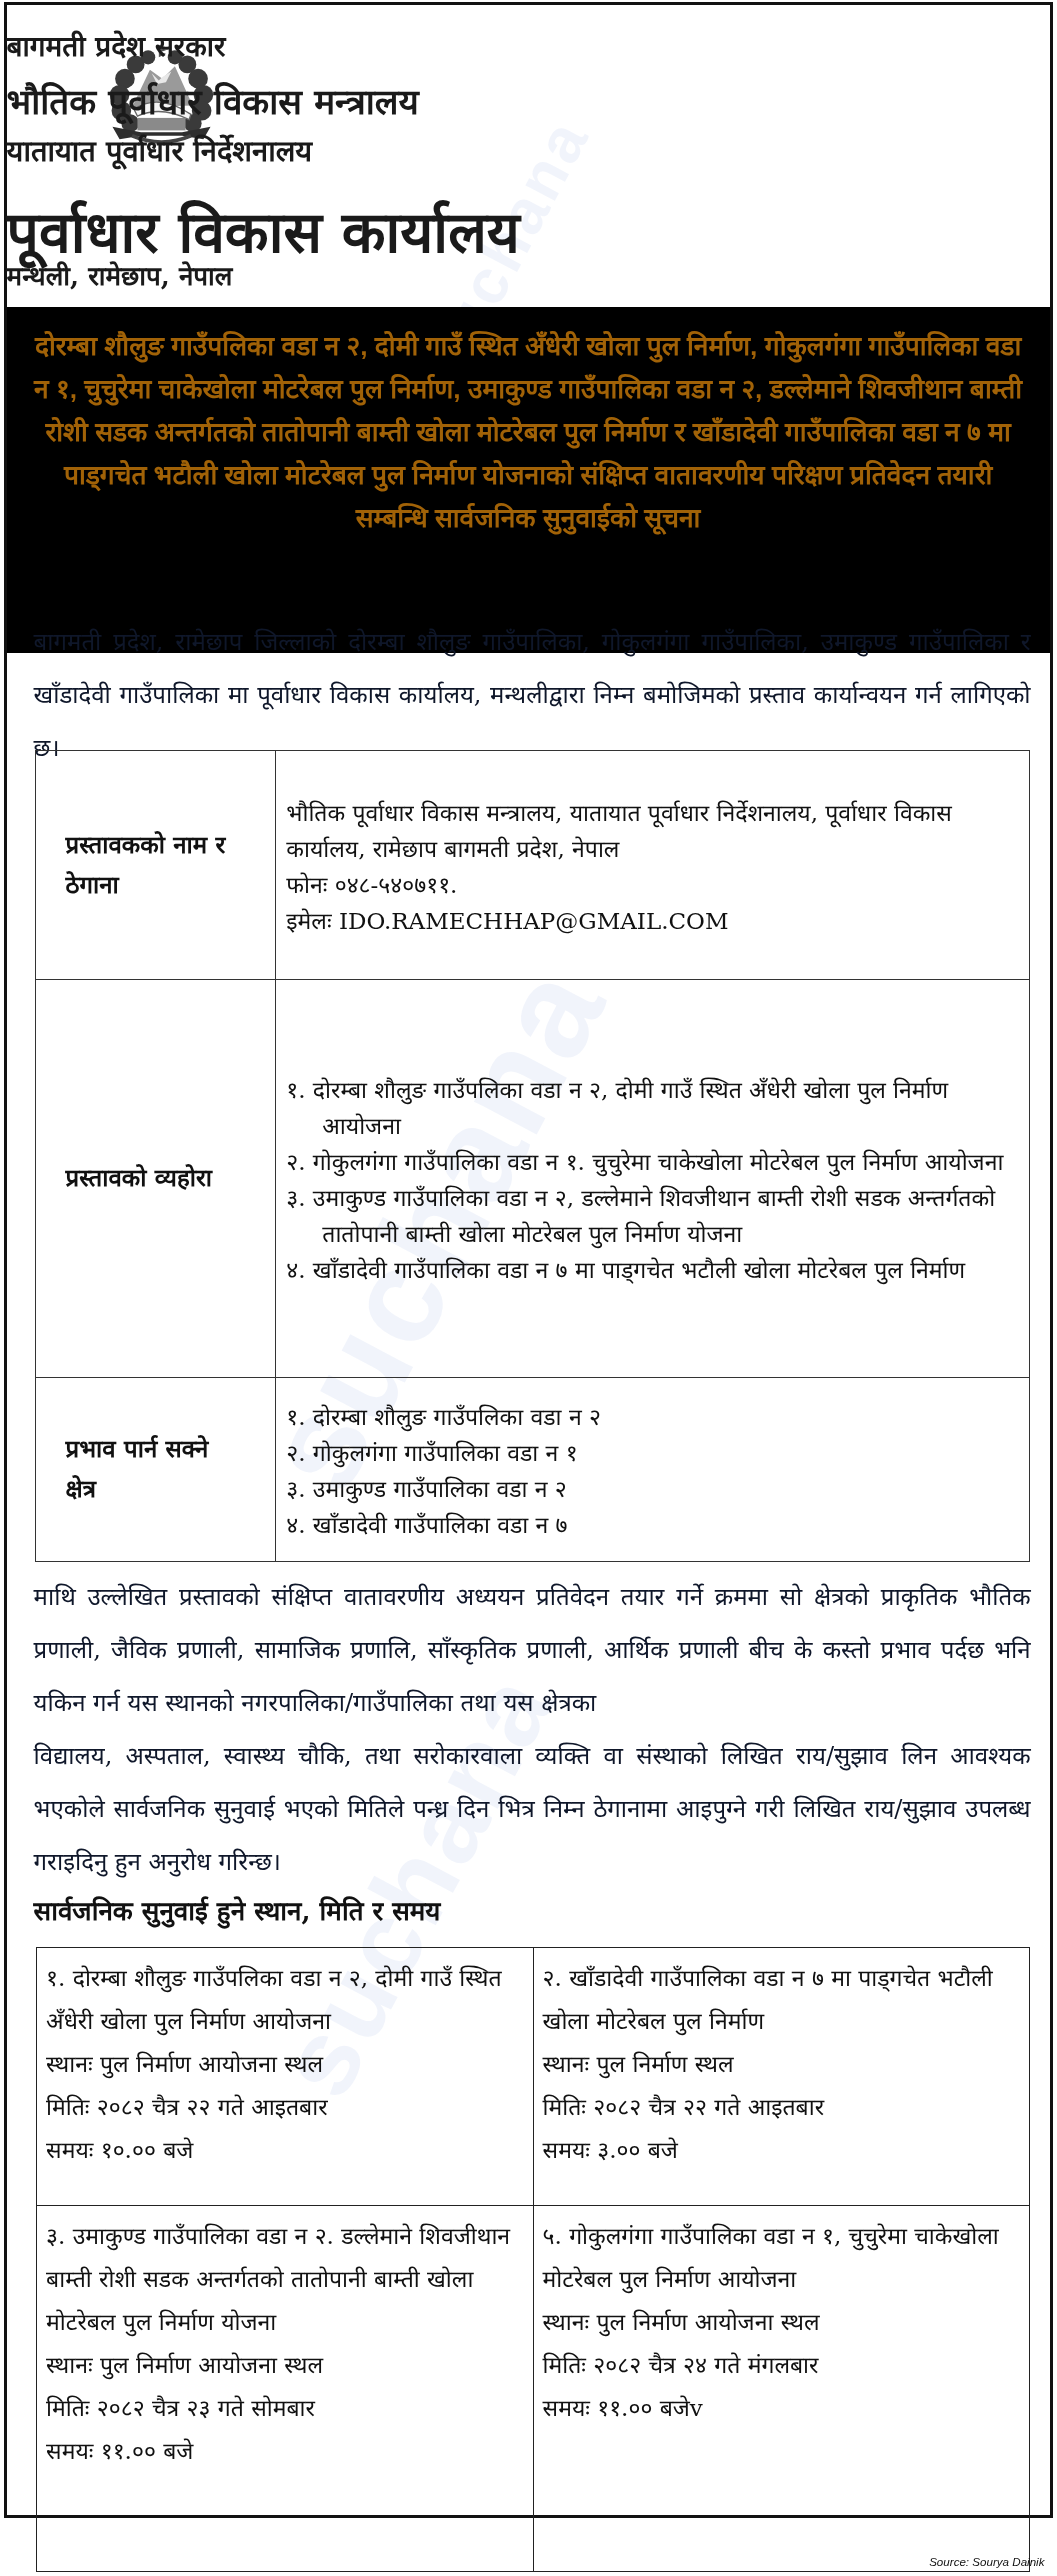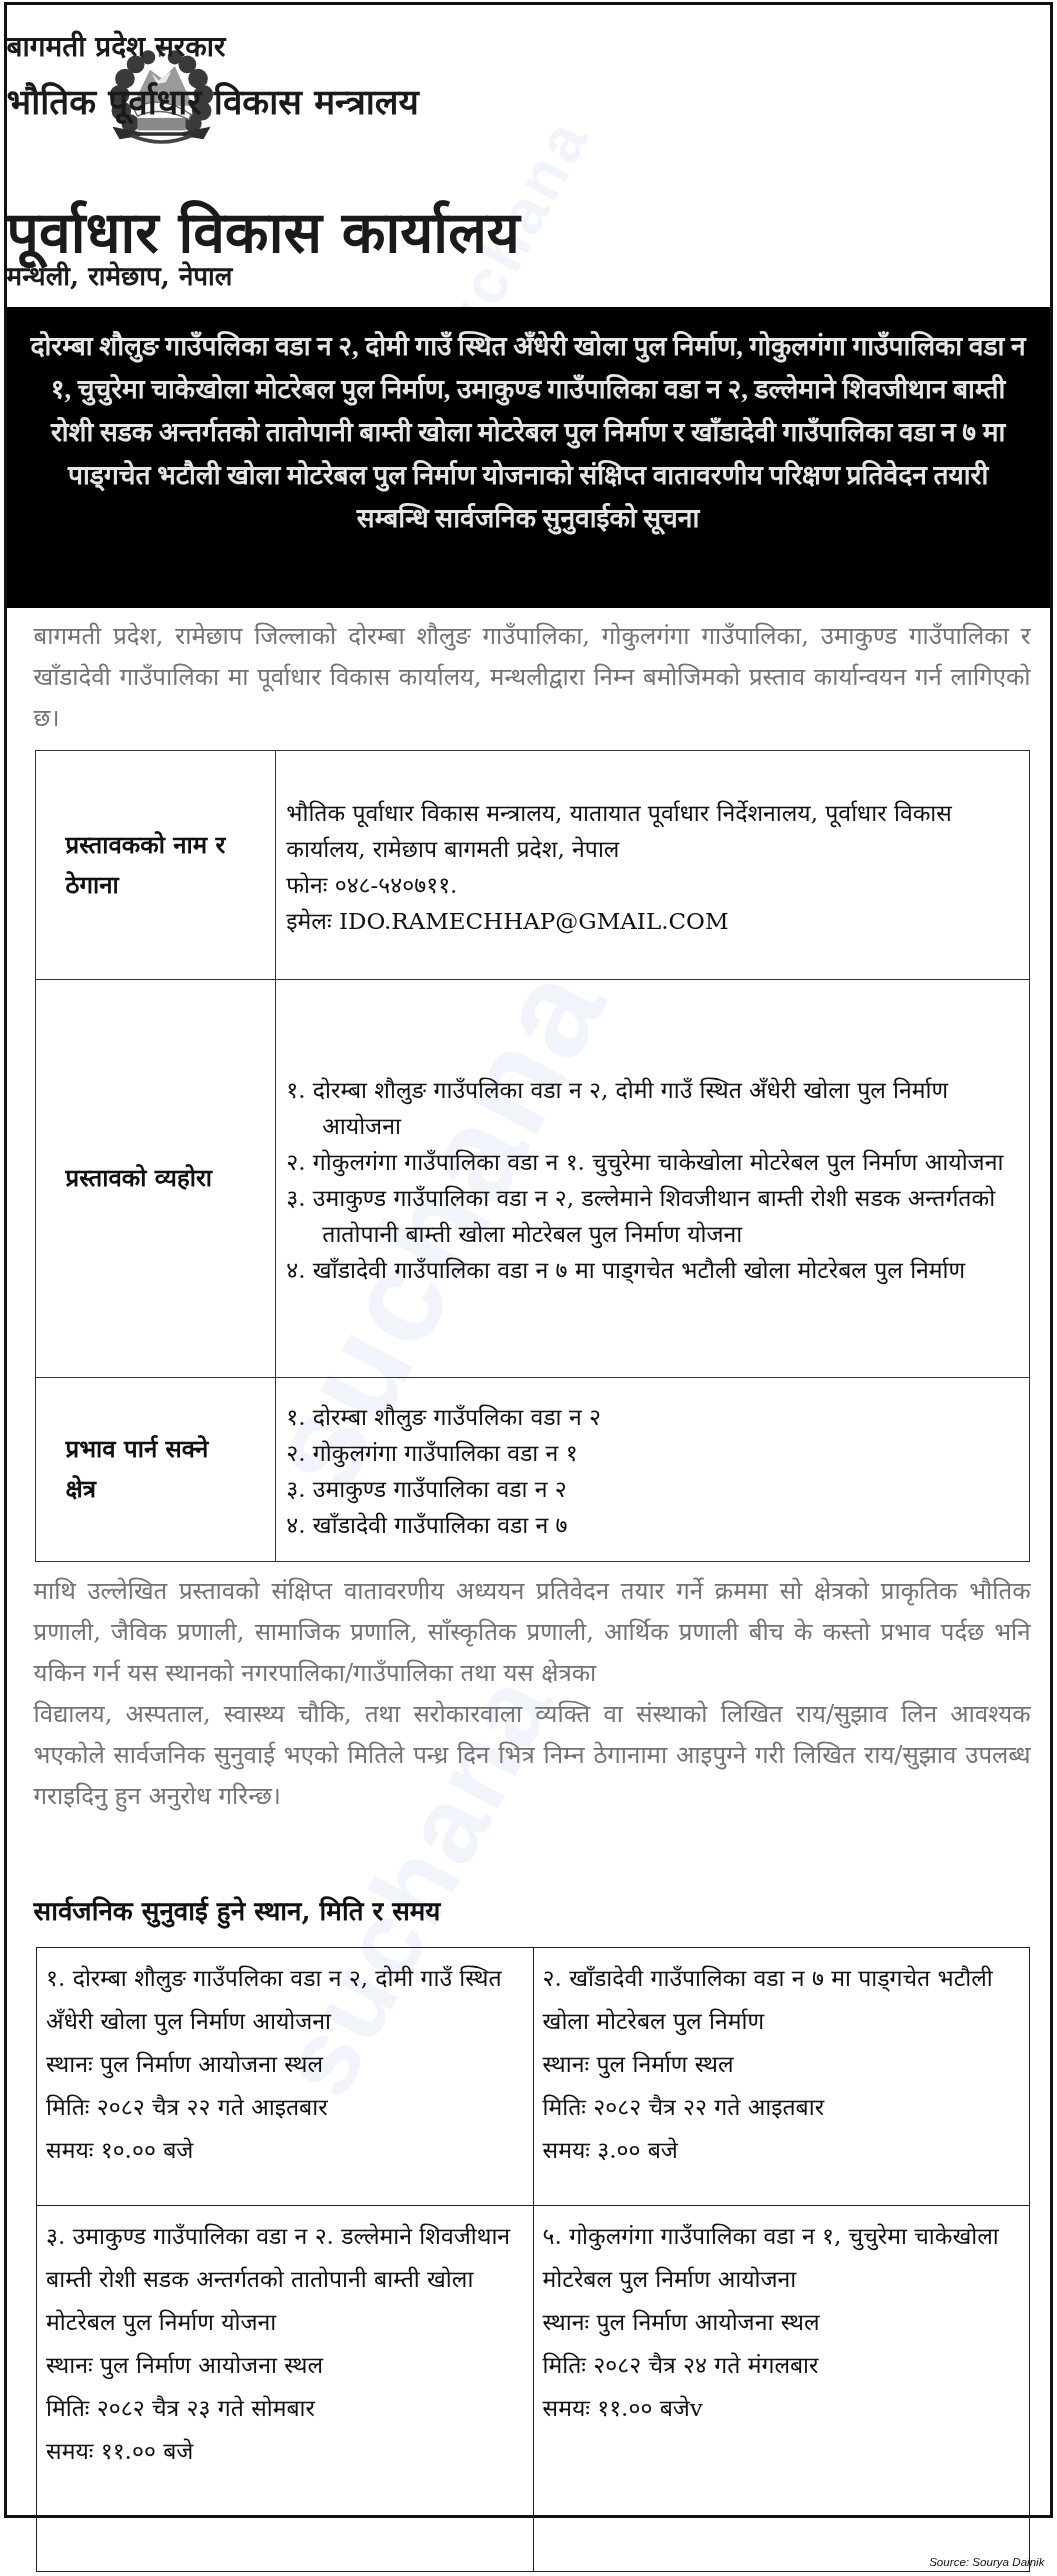--- a/index.html
+++ b/index.html
@@ -23,26 +23,26 @@
   .emblem { position: absolute; left: 98px; top: 38px; width: 113px; height: 107px; }
   .hdr-line { position: absolute; left: 0; width: 100%; text-align: left; font-family: "DejaVu Serif", serif; font-weight: bold; color: #1a1a1a; }
   .h1 { top: 21.5px; font-size: 28px; }
   .h2 { top: 72px; font-size: 35px; }
   .h3 { top: 125px; font-size: 29px; }
   .h4 { top: 186px; font-size: 57px; }
   .h5 { top: 252px; font-size: 26px; }
 
   
   .banner {
-    position: absolute; left: 0; top: 302px; width: 100%; height: 301px; background: #000;
-    color: #e5e5e5; padding: 18px 23px 0 23px; text-align: center;
-    font-family: Liberation Serif, serif; font-weight: bold; font-size: 26.4px; line-height: 43px;
+    position: absolute; left: 0; top: 302px; width: 100%; height: 346px; background: #000;
+    color: #a16207; padding: 18px 23px 0 23px; text-align: center;
+    font-family: Liberation Sans, sans-serif; font-weight: bold; font-size: 26.4px; line-height: 43px;
   }
 
-  .para { position: absolute; left: 27px; width: 997px; font-family: "DejaVu Serif", serif; font-size: 24px; line-height: 41px; text-align: justify; color: #737373; }
+  .para { position: absolute; left: 27px; width: 997px; font-family: "DejaVu Serif", serif; font-size: 24px; line-height: 53px; text-align: justify; color: #0f172a; }
   .intro { top: 611px; }
 
   
   .info-table { position: absolute; left: 28px; top: 745px; width: 995px; border: 1.8px solid #333; border-collapse: collapse; }
   .info-table td { border: 1.8px solid #333; vertical-align: middle; font-family: "DejaVu Serif", serif; font-size: 23px; line-height: 36px; margin-top: 30px; }
   .info-table td.lbl { width: 240px; padding: 0 30px; font-weight: bold; font-size: 24px; line-height: 40px; }
   .info-table td.val { padding: 9px 10.7px 5.4px 10.7px; }
   .row-a { height: 229px; }
   .row-b { height: 398px; }
   .row-c { height: 184px; }
@@ -87,20 +87,21 @@
     <polygon points="30,72 50,30 64,40 78,26 98,70" fill="#9a9a9a"></polygon>
     <polygon points="52,34 60,42 64,38 74,32 68,44 58,46" fill="#e8e8e8"></polygon>
     <path d="M32 74 Q60 56 96 80 L94 86 Q62 70 36 82 Z" fill="#f5f5f5" stroke="#666" stroke-width="1.5"></path>
     <rect x="36" y="84" width="54" height="14" fill="#8a8a8a"></rect>
     <path d="M8 94 L40 100 L86 100 L118 94 L110 108 L86 104 L40 104 L16 108 Z" fill="#2e2e2e"></path>
     <path d="M30 104 Q63 118 96 104" stroke="#444" stroke-width="4" fill="none"></path>
   </svg>
 
   <div class="hdr-line h1">बागमती प्रदेश सरकार</div>
   <div class="hdr-line h2">भौतिक पूर्वाधार विकास मन्त्रालय</div>
+  <div class="hdr-line h3">यातायात पूर्वाधार निर्देशनालय</div>
   <div class="hdr-line h4">पूर्वाधार विकास कार्यालय</div>
   <div class="hdr-line h5">मन्थली, रामेछाप, नेपाल</div>
 
   <div class="banner">दोरम्बा शौलुङ गाउँपलिका वडा न २, दोमी गाउँ स्थित अँधेरी खोला पुल निर्माण, गोकुलगंगा गाउँपालिका वडा न १, चुचुरेमा चाकेखोला मोटरेबल पुल निर्माण, उमाकुण्ड गाउँपालिका वडा न २, डल्लेमाने शिवजीथान बाम्ती रोशी सडक अन्तर्गतको तातोपानी बाम्ती खोला मोटरेबल पुल निर्माण र खाँडादेवी गाउँपालिका वडा न ७ मा पाड्गचेत भटौली खोला मोटरेबल पुल निर्माण योजनाको संक्षिप्त वातावरणीय परिक्षण प्रतिवेदन तयारी सम्बन्धि सार्वजनिक सुनुवाईको सूचना</div>
 
   <div class="para intro">बागमती प्रदेश, रामेछाप जिल्लाको दोरम्बा शौलुङ गाउँपालिका, गोकुलगंगा गाउँपालिका, उमाकुण्ड गाउँपालिका र खाँडादेवी गाउँपालिका मा पूर्वाधार विकास कार्यालय, मन्थलीद्वारा निम्न बमोजिमको प्रस्ताव कार्यान्वयन गर्न लागिएको छ।</div>
 
   <table class="info-table">
     <tbody>
         <tr class="row-a">

